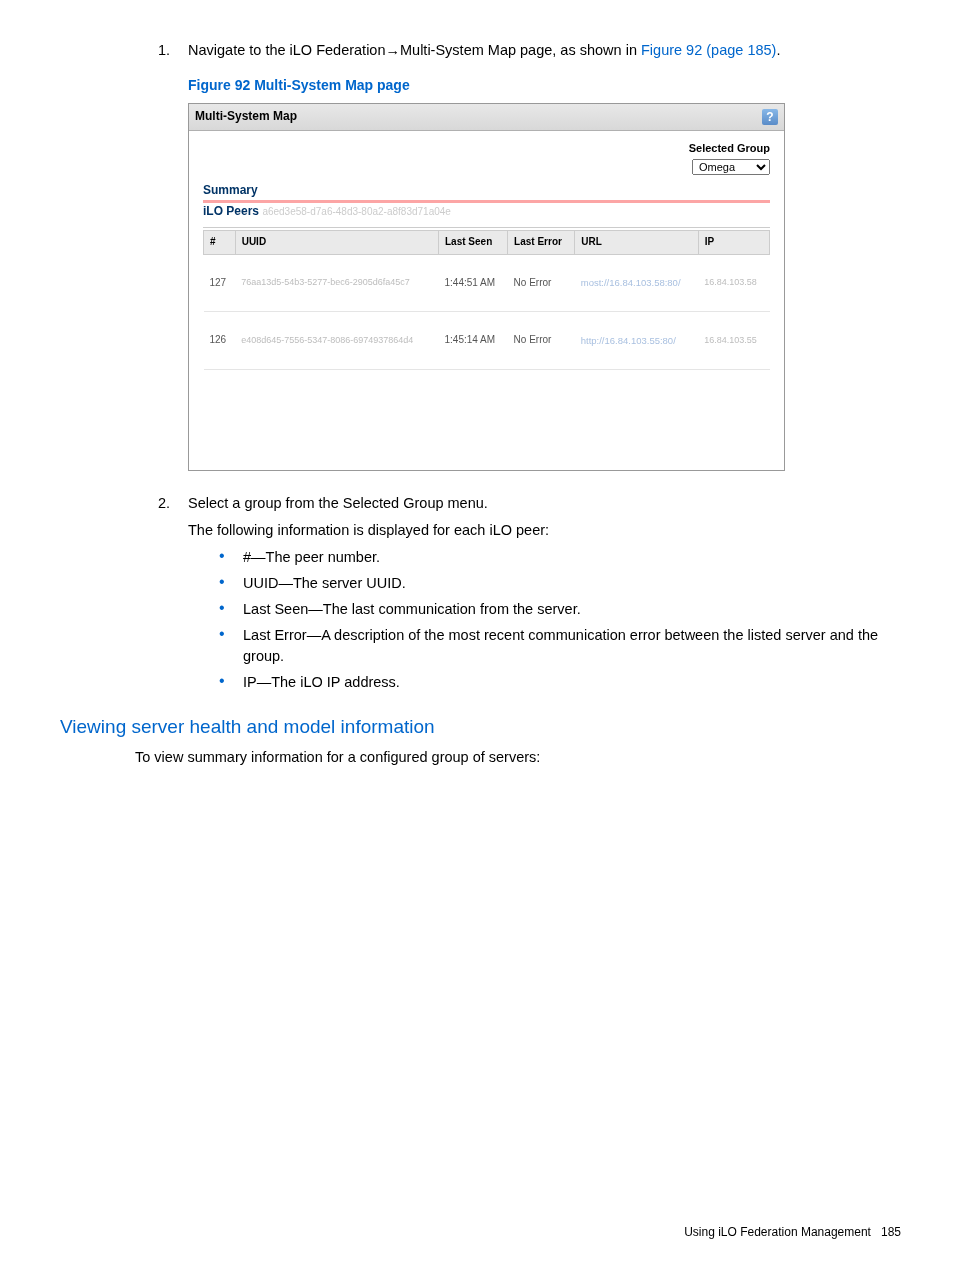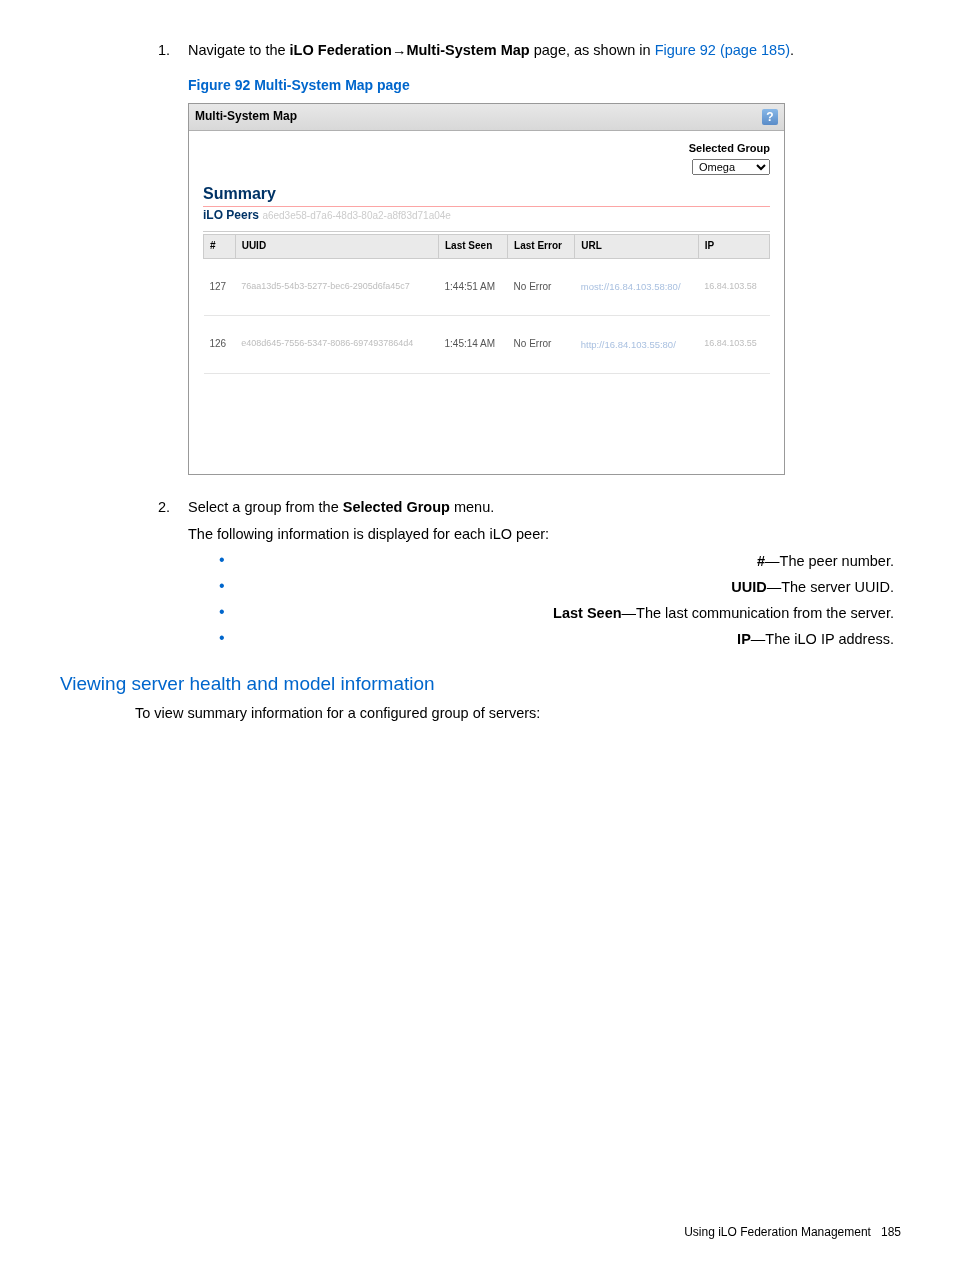--- a/index.html
+++ b/index.html
@@ -79,22 +79,22 @@
   }
   .ss-group-select {
     font-size: 11px;
     width: 78px;
     margin-top: 2px;
     padding: 0 2px;
   }
   .ss-section-hdr {
     font-weight: bold;
     color: #003366;
-    font-size: 16px;
-    border-bottom: 1px solid #fca5a5;
+    font-size: 12px;
+    border-bottom: 3px solid #fca5a5;
     padding-bottom: 1px;
     margin-top: 4px;
   }
   .ss-subtext {
     font-size: 10px;
     color: #333;
     margin: 2px 0 10px 0;
   }
   .ss-peers-hdr {
     font-weight: bold;
@@ -133,21 +133,20 @@
     line-height: 1.1;
   }
   .blur-blue {
     color: #a9c0e0 !important;
     font-size: 9.5px;
   }
   .bullets {
     margin: 6px 0 0 155px;
     padding: 0;
     list-style: none;
-    text-align: right;
   }
   .bullets li {
     position: relative;
     padding-left: 28px;
     margin: 5px 0;
   }
   .bullets li::before {
     content: "•";
     color: #0066cc;
     position: absolute;
@@ -164,21 +163,21 @@
   }
   .indent {
     margin-left: 75px;
   }
   .footer {
     position: absolute;
     bottom: 30px;
     right: 53px;
     font-size: 12px;
   }
-  b { font-weight: bold; }
+  b { font-weight: normal; }
 </style>
 </head>
 <body>
 
 <div class="step-row">
   <div class="step-num">1.</div>
   <div class="step-body">
     <span>Navigate to the </span><b>iLO Federation</b><span>→</span><b>Multi-System Map</b><span> page, as shown in </span><span class="link">Figure 92 (page 185)</span><span>.</span>
   </div>
 </div>
@@ -240,20 +239,21 @@
   <div class="step-body">
     <span>Select a group from the </span><b>Selected Group</b><span> menu.</span>
     <div style="margin-top:6px;">The following information is displayed for each iLO peer:</div>
   </div>
 </div>
 
 <ul class="bullets">
   <li><b>#</b><span>—The peer number.</span></li>
   <li><b>UUID</b><span>—The server UUID.</span></li>
   <li><b>Last Seen</b><span>—The last communication from the server.</span></li>
+  <li><b>Last Error</b><span>—A description of the most recent communication error between the listed server and the group.</span></li>
   <li><b>IP</b><span>—The iLO IP address.</span></li>
 </ul>
 
 <h2 class="section">Viewing server health and model information</h2>
 <div class="indent">To view summary information for a configured group of servers:</div>
 
 <div class="footer">
   <span>Using iLO Federation Management</span>&nbsp;&nbsp;&nbsp;<span>185</span>
 </div>
 

